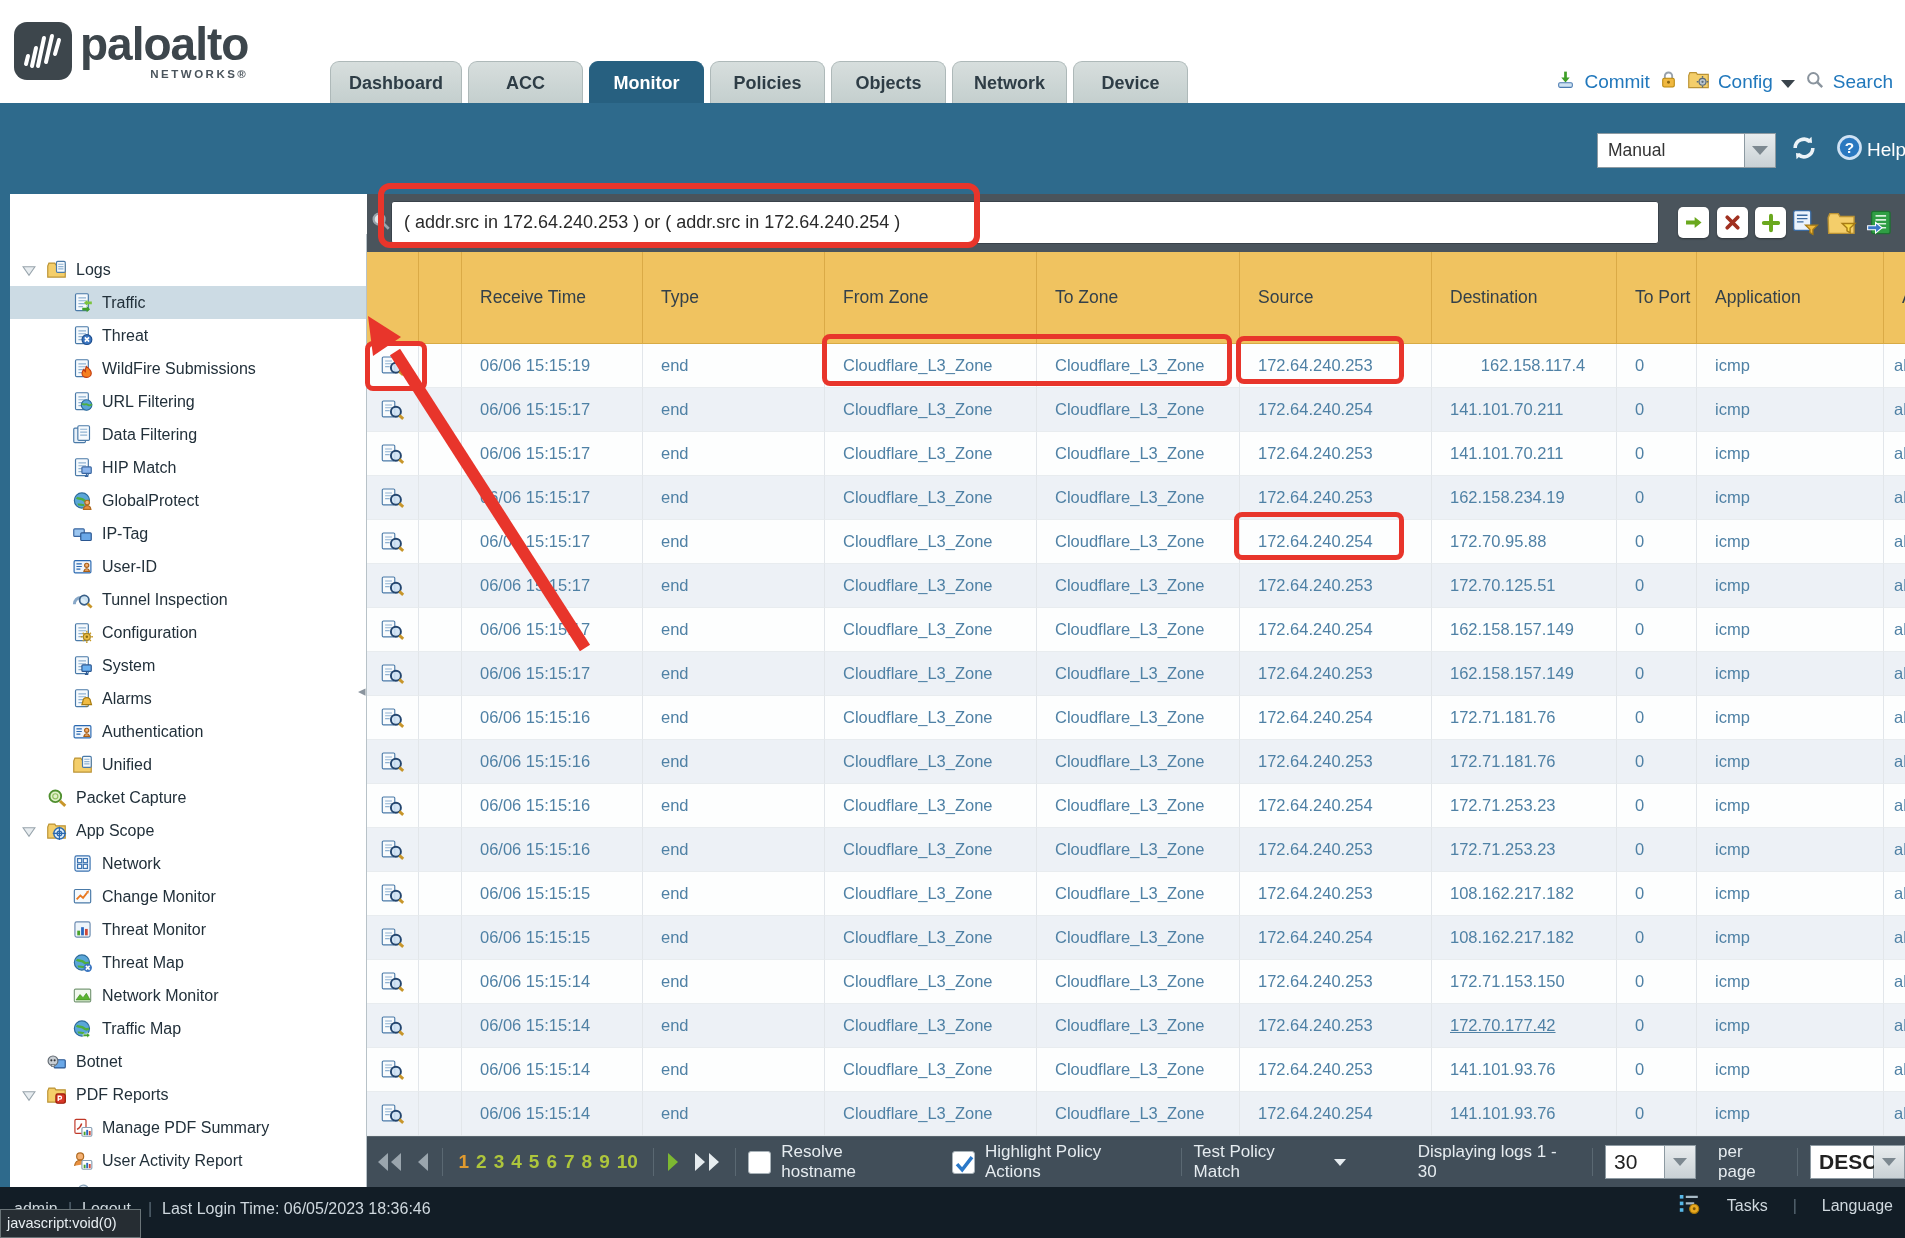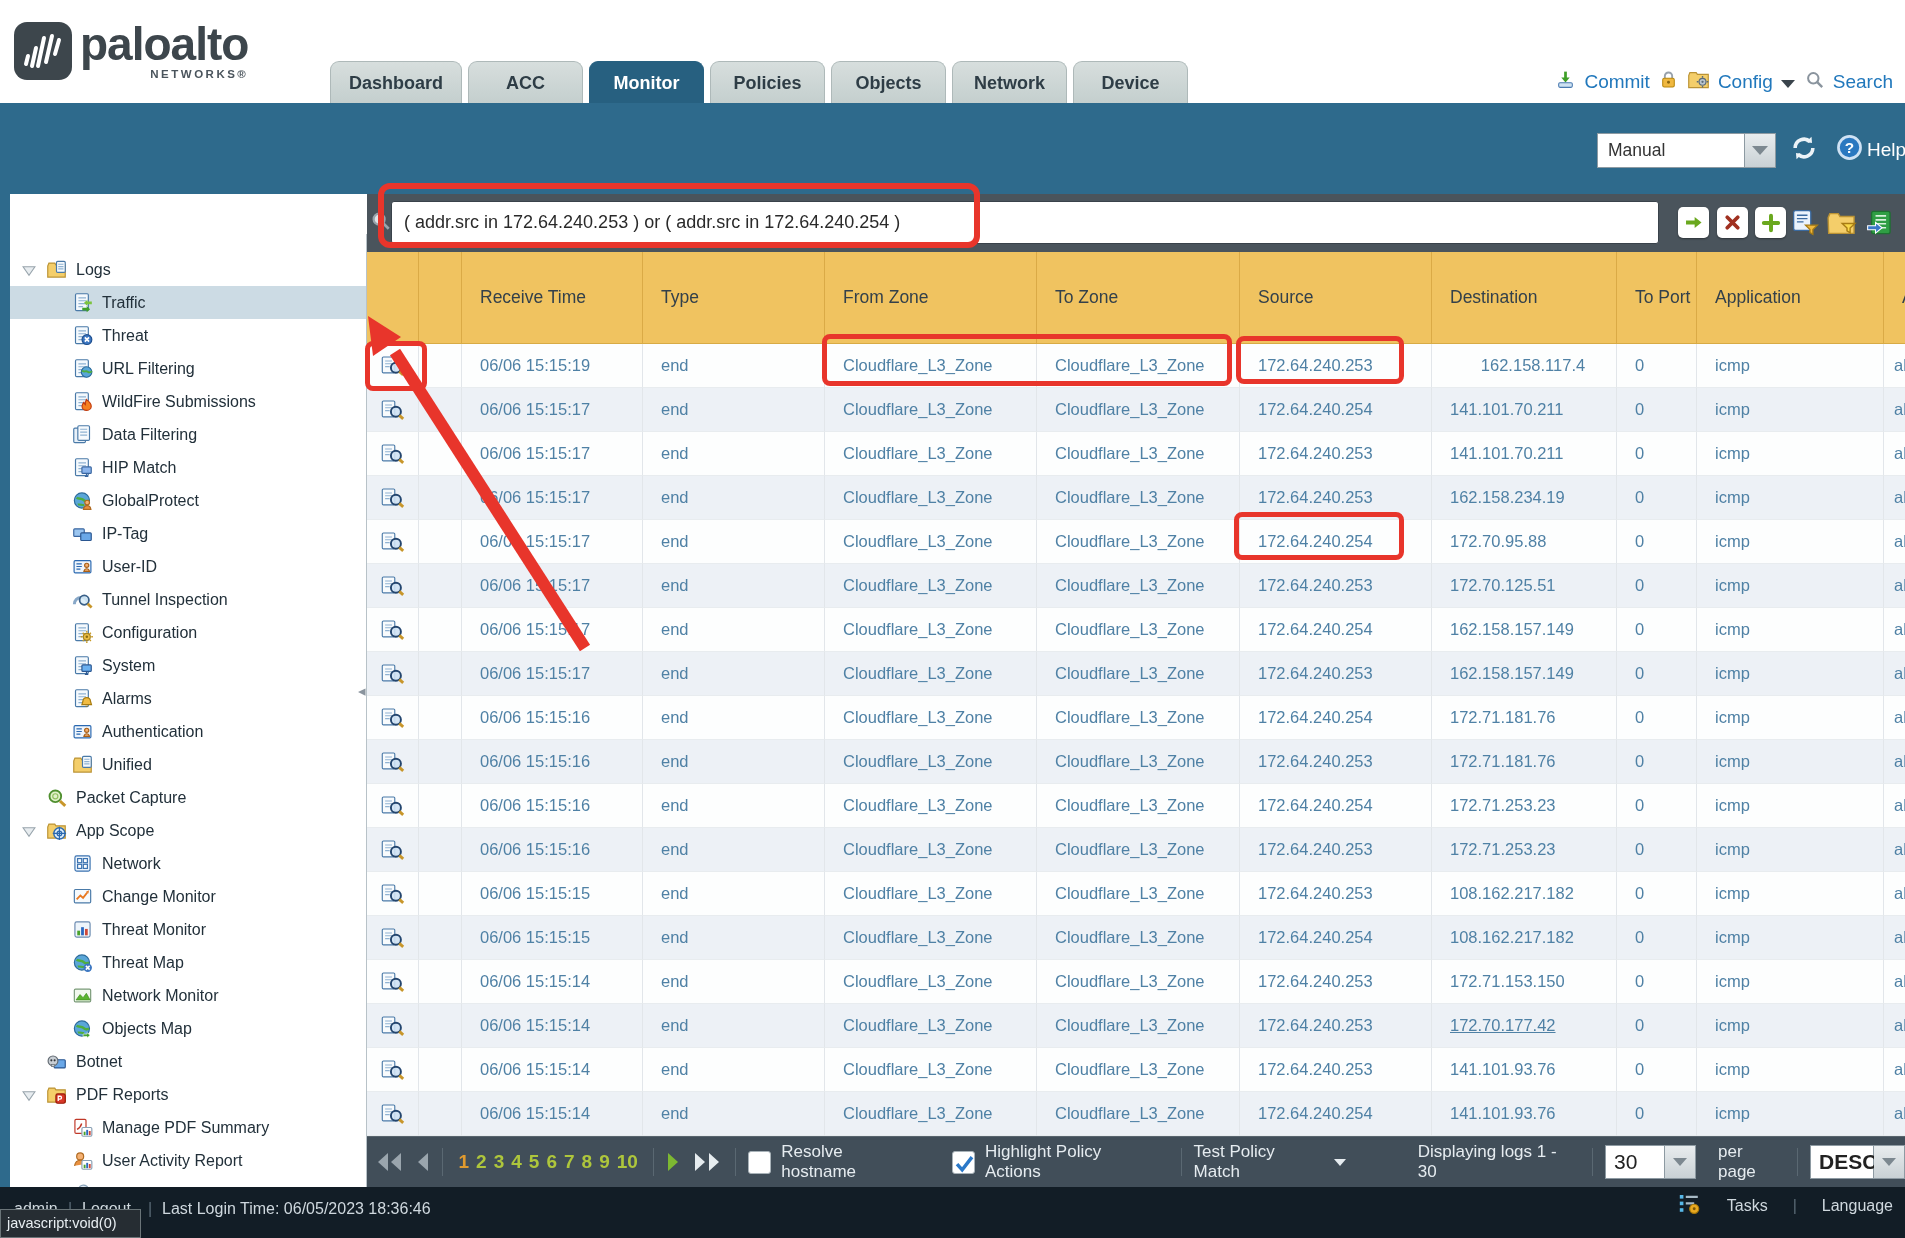--- a/index.html
+++ b/index.html
@@ -206,32 +206,32 @@
           <path d="M5.5 5h6.5M5.5 7.5h6.5M5.5 10h6.5M5.5 12.5h4" stroke="#8fb2d2" stroke-width="1" fill="none"></path>
           <circle cx="12.8" cy="12.5" r="4.2" fill="#3c77c2" stroke="#1e4f8f"></circle>
           <path d="M11 10.7l3.6 3.6M14.6 10.7L11 14.3" stroke="#fff" stroke-width="1.5"></path>
         </svg></span>
       <span>Threat</span>
     </div>
     <div class="snav lvl1">
       <span class="sicon"><svg viewBox="0 0 18 18" width="21" height="21">
           <rect x="3" y="1.5" width="11" height="14.5" rx="1" fill="#f4f9fd" stroke="#4a7aa8"></rect>
           <path d="M5.5 5h6.5M5.5 7.5h6.5M5.5 10h6.5M5.5 12.5h4" stroke="#8fb2d2" stroke-width="1" fill="none"></path>
+          <path d="M12.3 7.2c2.3 1.8 4.2 3.4 4.2 5.8 0 2.1-1.7 3.6-3.9 3.6s-4-1.4-4-3.5c0-1.3.6-2.2 1.5-3.3.2.9.7 1.5 1.4 1.9-.2-1.6.1-3.1.8-4.5z" fill="#f58020" stroke="#c43c10"></path>
+        </svg></span>
+      <span>WildFire Submissions</span>
+    </div>
+    <div class="snav lvl1">
+      <span class="sicon"><svg viewBox="0 0 18 18" width="21" height="21">
+          <rect x="3" y="1.5" width="11" height="14.5" rx="1" fill="#f4f9fd" stroke="#4a7aa8"></rect>
+          <path d="M5.5 5h6.5M5.5 7.5h6.5M5.5 10h6.5M5.5 12.5h4" stroke="#8fb2d2" stroke-width="1" fill="none"></path>
           <circle cx="12.5" cy="12" r="4.5" fill="#5aa6d8" stroke="#2a6a9a"></circle>
           <path d="M8.5 11c2 1.4 3.5-.4 5 .8s2.5.4 3.5-.6" stroke="#4fae3f" stroke-width="1.6" fill="none"></path>
         </svg></span>
       <span>URL Filtering</span>
-    </div>
-    <div class="snav lvl1">
-      <span class="sicon"><svg viewBox="0 0 18 18" width="21" height="21">
-          <rect x="3" y="1.5" width="11" height="14.5" rx="1" fill="#f4f9fd" stroke="#4a7aa8"></rect>
-          <path d="M5.5 5h6.5M5.5 7.5h6.5M5.5 10h6.5M5.5 12.5h4" stroke="#8fb2d2" stroke-width="1" fill="none"></path>
-          <path d="M12.3 7.2c2.3 1.8 4.2 3.4 4.2 5.8 0 2.1-1.7 3.6-3.9 3.6s-4-1.4-4-3.5c0-1.3.6-2.2 1.5-3.3.2.9.7 1.5 1.4 1.9-.2-1.6.1-3.1.8-4.5z" fill="#f58020" stroke="#c43c10"></path>
-        </svg></span>
-      <span>WildFire Submissions</span>
     </div>
     <div class="snav lvl1">
       <span class="sicon"><svg viewBox="0 0 18 18" width="21" height="21">
           <rect x="1.5" y="3.5" width="10" height="12.5" rx="1" fill="#e8f1f9" stroke="#4a7aa8"></rect>
           <rect x="5" y="1.5" width="10" height="12.5" rx="1" fill="#f6fafd" stroke="#4a7aa8"></rect>
           <path d="M7 4.5h6M7 7h6M7 9.5h6" stroke="#8fb2d2" stroke-width="1"></path>
         </svg></span>
       <span>Data Filtering</span>
     </div>
     <div class="snav lvl1">
@@ -386,21 +386,21 @@
         </svg></span>
       <span>Network Monitor</span>
     </div>
     <div class="snav lvl1">
       <span class="sicon"><svg viewBox="0 0 18 18" width="21" height="21">
           <circle cx="8.5" cy="9" r="6.5" fill="#5aa6d8" stroke="#2a6a9a"></circle>
           <path d="M4 6.5c2 1.8 4 .2 5.5 1.8s3.5 1.7 5 .7" stroke="#4fae3f" stroke-width="2.2" fill="none"></path>
           <path d="M5 12.5c1.8-.6 3.6.8 5.5.4" stroke="#4fae3f" stroke-width="1.8" fill="none"></path>
           <path d="M9.5 13.8h3.4v-1.3l2.6 2.3-2.6 2.3v-1.3H9.5z" fill="#3f9f28" stroke="#fff" stroke-width="0.5"></path>
         </svg></span>
-      <span>Objects Map</span>
+      <span>Traffic Map</span>
     </div>
     <div class="snav lvl0">
       <span class="sicon"><svg viewBox="0 0 18 18" width="21" height="21">
           <rect x="7" y="7.5" width="9.5" height="7" rx="0.8" fill="#6aa8e8" stroke="#2a5690"></rect>
           <circle cx="6" cy="8.5" r="4.2" fill="#c8ced4" stroke="#636b73"></circle>
           <circle cx="4.6" cy="8" r="0.9" fill="#33383d"></circle>
           <circle cx="7.4" cy="8" r="0.9" fill="#33383d"></circle>
           <rect x="4.6" y="11.6" width="2.8" height="1.8" fill="#c8ced4" stroke="#636b73" stroke-width="0.6"></rect>
         </svg></span>
       <span>Botnet</span>

